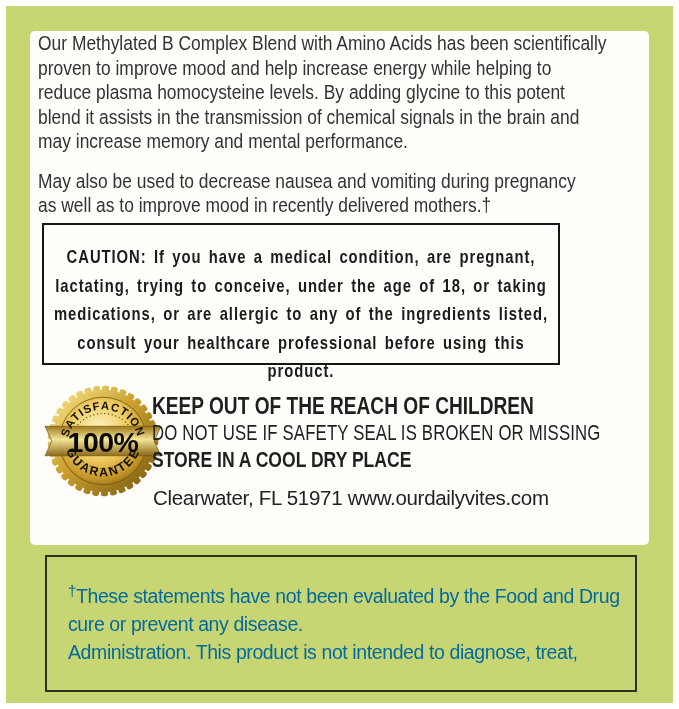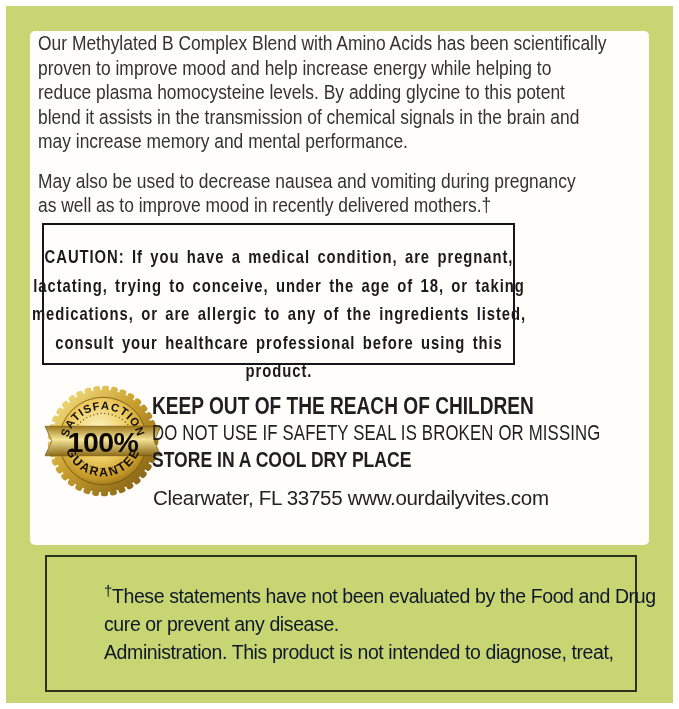--- a/index.html
+++ b/index.html
@@ -15,21 +15,21 @@
   .desc{
     position:absolute;left:38px;top:31px;width:724px;
     transform:scaleX(0.85);transform-origin:0 0;
     font-size:20.5px;line-height:24.5px;color:#333333;
   }
   .desc .line{white-space:nowrap;height:24.5px;}
   .desc .p2{margin-top:15px;}
 
   
   .caution-box{
-    position:absolute;left:42px;top:223px;width:473px;height:142px;
+    position:absolute;left:42px;top:223px;width:518px;height:142px;
     border:2px solid #161616;box-sizing:border-box;
   }
   .caution-text{
     position:absolute;left:50%;top:18px;width:720px;
     transform:translateX(-50%) scaleX(0.78);transform-origin:50% 0;
     font-weight:bold;font-size:19px;line-height:28.5px;
     letter-spacing:1.2px;word-spacing:3px;color:#1b1b1b;text-align:center;
   }
   .caution-text .line{white-space:nowrap;height:28.5px;}
 
@@ -131,24 +131,24 @@
     <text x="60" y="71.5" text-anchor="middle" font-size="29" font-weight="900" fill="#0b0802" letter-spacing="-0.5" font-family="Liberation Sans, sans-serif">100%</text>
   </svg>
 
   <div class="warnings">
     <div class="w1">KEEP OUT OF THE REACH OF CHILDREN</div>
     <div class="w2">DO NOT USE IF SAFETY SEAL IS BROKEN OR MISSING</div>
     <div class="w3">STORE IN A COOL DRY PLACE</div>
   </div>
 
   <div class="mfr">
-    <div class="line">Clearwater, FL 33755  www.ourdailyvites.com</div>
+    <div class="line">Clearwater, FL 51971  www.ourdailyvites.com</div>
   </div>
 
   <div class="footnote-box" style="border-color: rgb(44, 49, 32);">
-    <div class="footnote-text" style="color: #0f172a; margin-left: 36px;">
+    <div class="footnote-text" style="color: #0369a1;">
       <div class="line"><sup>†</sup><span>These statements have not been evaluated by the Food and Drug</span></div>
       <div class="line">cure or prevent any disease.</div>
       <div class="line">Administration. This product is not intended to diagnose, treat,</div>
     </div>
   </div>
 
 </div>
 
 </body></html>

